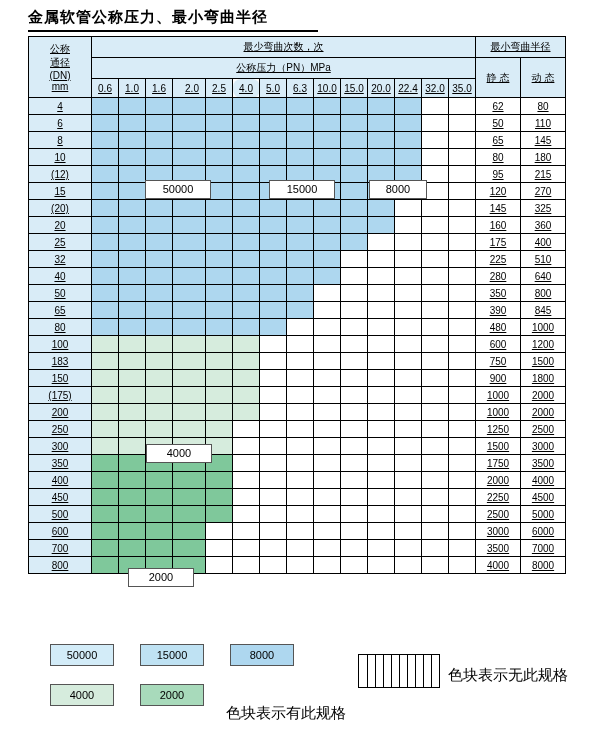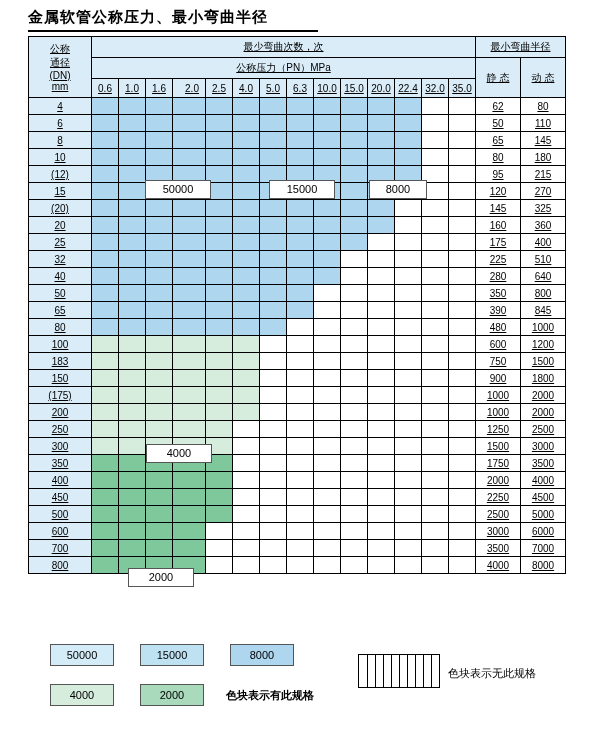--- a/index.html
+++ b/index.html
@@ -54,21 +54,21 @@
   }
   
   .legend{
     position:absolute;left:28px;top:640px;width:544px;height:80px;
   }
   .lg-box{
     position:absolute;width:62px;height:20px;border:1px solid #555;
     font-size:11px;text-align:center;line-height:20px;background:#fff;
   }
   .lg-text{
-    position:absolute;font-size:11px;
+    position:absolute;font-size:15px;
   }
   .striped{
     position:absolute;
     border:1px solid #000;
     background:#fff;
   }
   .striped i{
     position:absolute;top:0;bottom:0;width:1px;background:#000;
   }
 </style>
@@ -94,21 +94,21 @@
       <td class="hdr" colspan="14" style="height:20px;">公称压力（PN）MPa</td>
       <td class="hdr" rowspan="2" style="width:44px;">静 态</td>
       <td class="hdr" rowspan="2" style="width:44px;">动 态</td>
     </tr>
     <tr id="pn-row">
         <td class="hdr" style="width: 26px; height: 18px; margin-top: 12px;">0.6</td>
         <td class="hdr" style="width: 26px; height: 18px;">1.0</td>
         <td class="hdr" style="width: 26px; height: 18px;">1.6</td>
         <td class="hdr" style="width: 26px; height: 18px; padding-left: 6px;">2.0</td>
         <td class="hdr" style="width: 26px; height: 18px;">2.5</td>
-        <td class="hdr" style="width: 26px; height: 18px;">4.0</td>
+        <td class="hdr" style="width: 26px; height: 18px; border-radius: 8px;">4.0</td>
         <td class="hdr" style="width: 26px; height: 18px;">5.0</td>
         <td class="hdr" style="width: 26px; height: 18px;">6.3</td>
         <td class="hdr" style="width: 26px; height: 18px;">10.0</td>
         <td class="hdr" style="width: 26px; height: 18px;">15.0</td>
         <td class="hdr" style="width: 26px; height: 18px;">20.0</td>
         <td class="hdr" style="width: 26px; height: 18px;">22.4</td>
         <td class="hdr" style="width: 26px; height: 18px;">32.0</td>
         <td class="hdr" style="width: 26px; height: 18px;">35.0</td>
       </tr>
   </thead>
@@ -655,21 +655,21 @@
     <div class="vlabel" style="left: 146px; top: 444px; width: 64px;">4000</div>
     <div class="vlabel" style="left: 128px; top: 568px; width: 64px;">2000</div>
   </div>
 
 <div class="legend">
   <div class="lg-box" style="left:22px;top:4px;background:#d3ecf8;">50000</div>
   <div class="lg-box" style="left:112px;top:4px;background:#bfe2f3;">15000</div>
   <div class="lg-box" style="left:202px;top:4px;background:#aed7ef;">8000</div>
   <div class="lg-box" style="left:22px;top:44px;background:#d6ecdd;">4000</div>
   <div class="lg-box" style="left:112px;top:44px;background:#a8dabb;">2000</div>
-  <div class="lg-text" style="left:198px;top:48px;font-weight:bold;">色块表示有此规格</div>
+  <div class="lg-text" style="left:198px;top:64px;">色块表示有此规格</div>
 
   <div class="striped" id="striped-swatch" style="left:330px;top:14px;width:80px;height:32px;">
       <i style="left: 8px;"></i>
       <i style="left: 16px;"></i>
       <i style="left: 24px;"></i>
       <i style="left: 32px;"></i>
       <i style="left: 40px;"></i>
       <i style="left: 48px;"></i>
       <i style="left: 56px;"></i>
       <i style="left: 64px;"></i>

